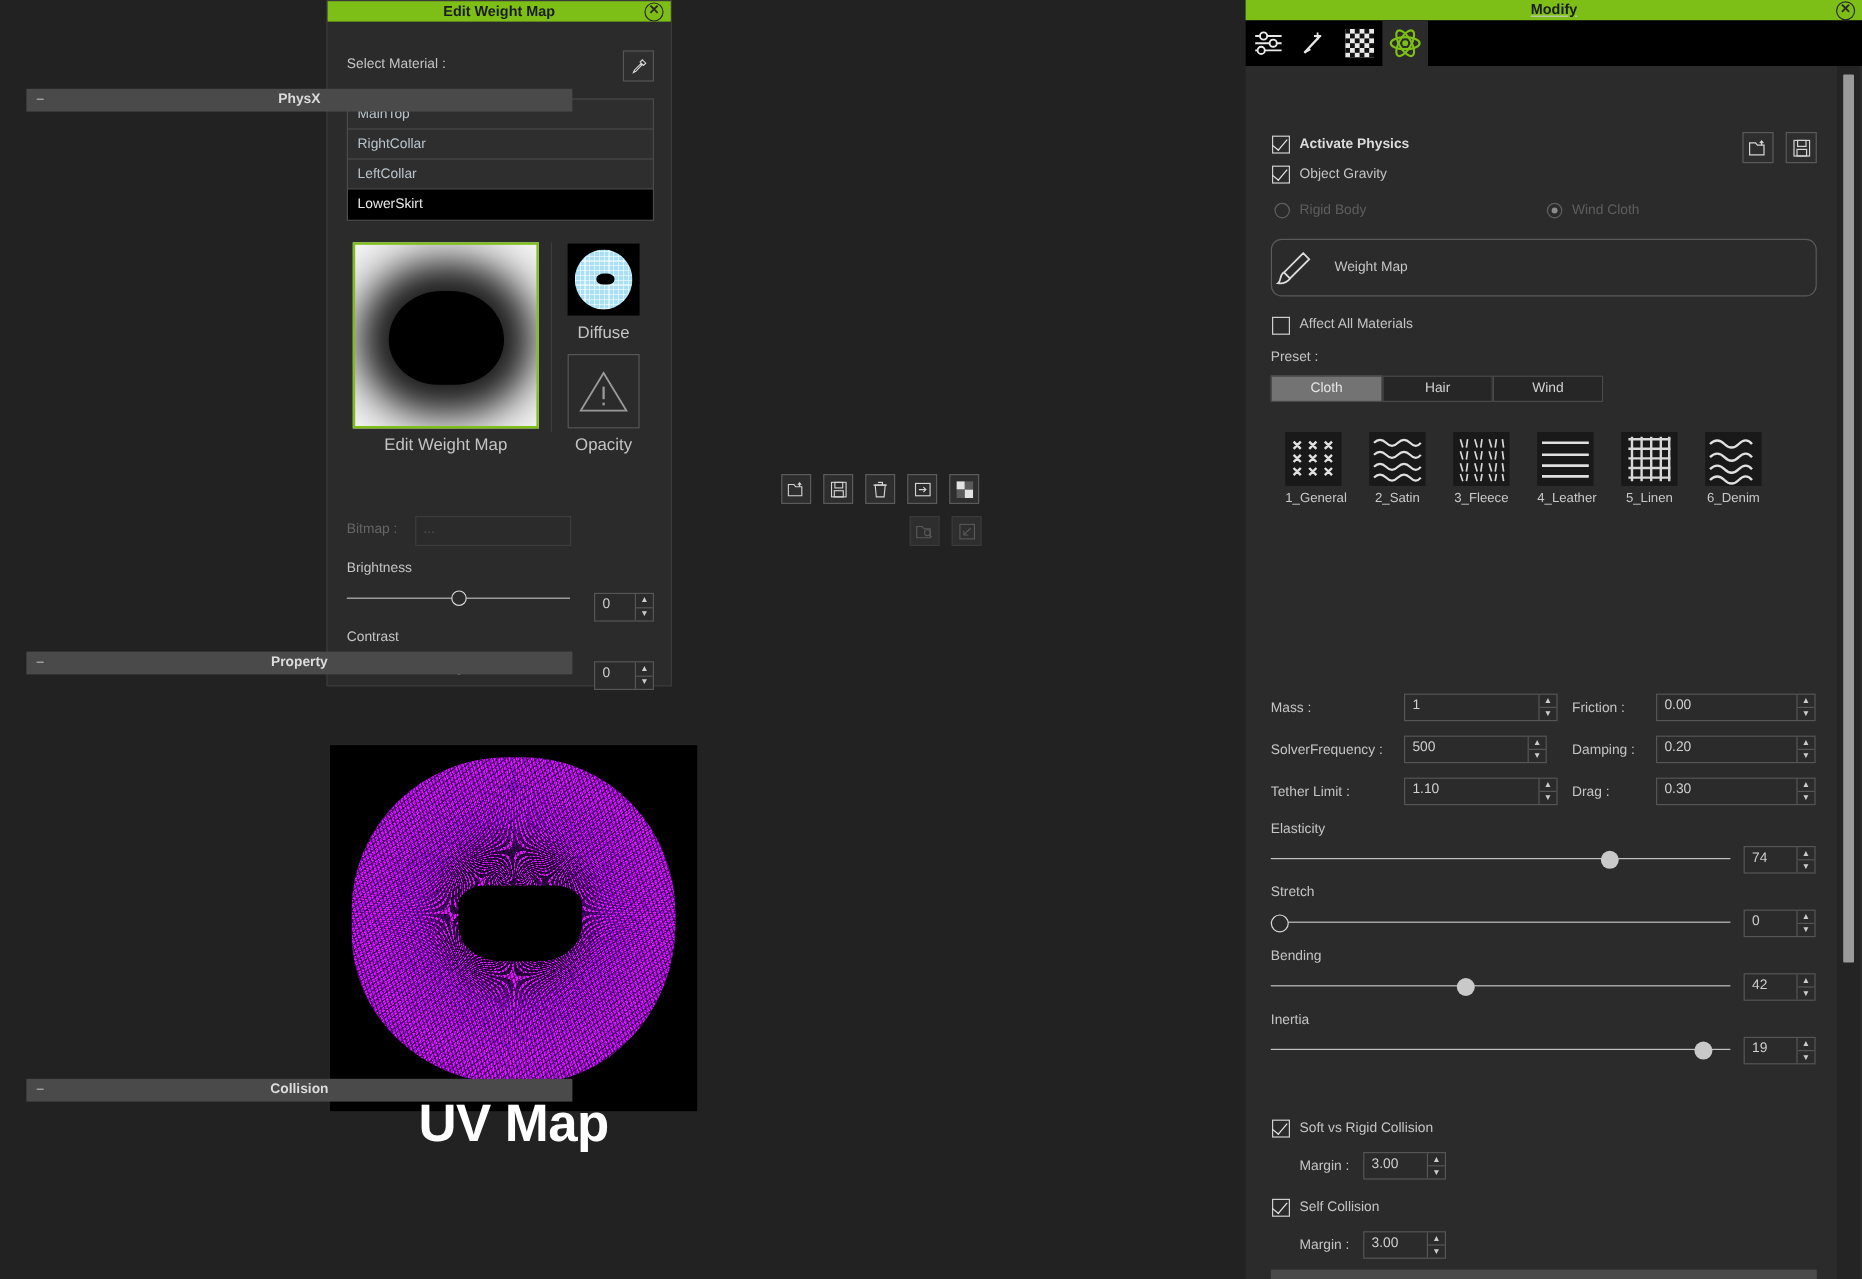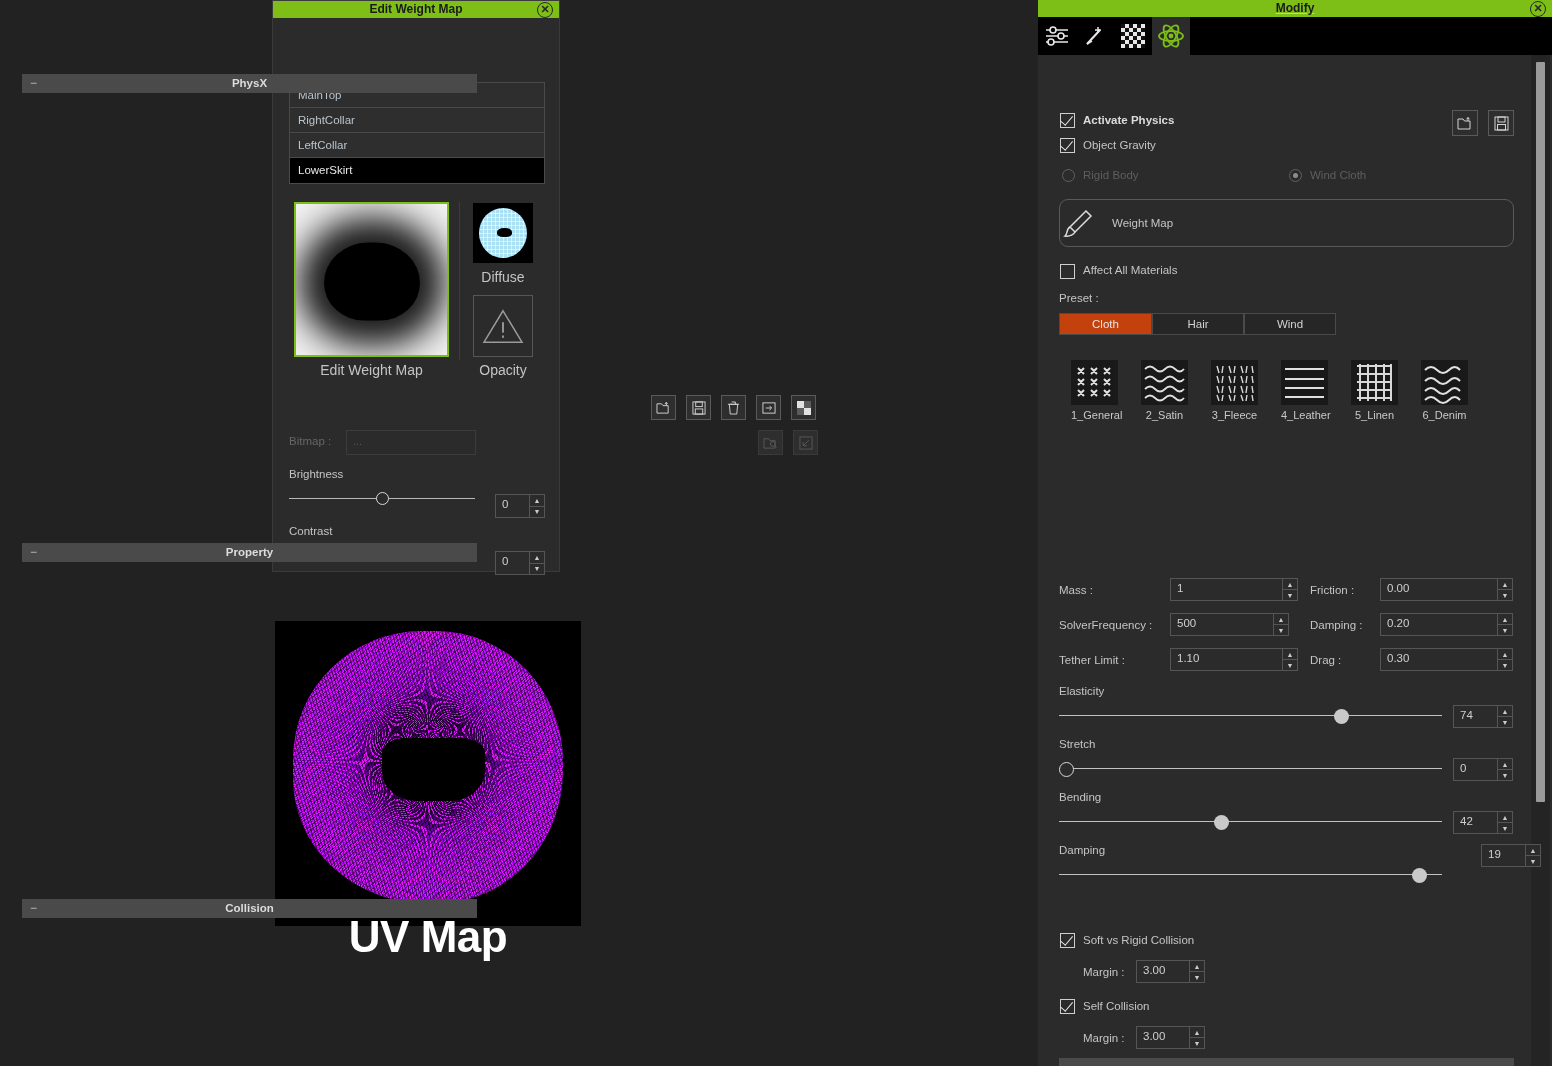--- a/index.html
+++ b/index.html
@@ -113,21 +113,21 @@
   .radio.on:after{content:"";position:absolute;left:2.5px;top:2.5px;width:5px;height:5px;
      border-radius:50%;background:#8c8c8c;}
   .txt{position:absolute;font-size:11.5px;color:#c4c4c4;}
   .txt.b{font-weight:bold;color:#dcdcdc;}
   .txt.g{color:#5e5e5e;}
   #wmBig{position:absolute;left:1059px;top:199px;width:455px;height:48px;border:1px solid #5a5a5a;
      border-radius:9px;box-sizing:border-box;display:flex;align-items:center;
      background:#2b2b2b;}
   .presetTab{position:absolute;top:313px;height:22px;border:1px solid #4a4a4a;box-sizing:border-box;
      font-size:11.5px;text-align:center;line-height:20px;color:#d2d2d2;background:#262626;}
-  .presetTab.active{background:#c2410c;color:#e6e6e6;}
+  .presetTab.active{background:#737373;color:#e6e6e6;}
   .pres{position:absolute;top:360px;width:47px;}
   .pres .sw{width:47px;height:45px;background:#191919;overflow:hidden;position:relative;}
   .pres .nm{margin-top:4px;font-size:11px;color:#c9c9c9;text-align:center;white-space:nowrap;}
   #scrollbar{position:absolute;right:7px;top:62px;width:9px;height:740px;background:#9a9a9a;
      border-radius:1px;}
   #modScrollTrack{position:absolute;right:2px;top:55px;width:19px;height:1011px;background:#242424;}
 </style>
 </head>
 <body>
 
@@ -201,20 +201,28 @@
   </div>
 </div>
 
 <div class="abs" id="editWeightMap">
   <div class="titlebar">
     <span>Edit Weight Map</span>
     <span class="closer">✕</span>
   </div>
   <div id="ewmBody">
 
+    <div id="selMatRow">
+      <span class="lbl">Select Material :</span>
+      <div id="eyedropBtn">
+        <svg width="15" height="15" viewBox="0 0 16 16">
+            <path d="M11 2 L14 5 L12 7 L9 4 Z M9.5 5.5 L4 11 L3 13.3 L5.2 12.2 L10.5 6.5 Z" fill="none" stroke="#d5d5d5" stroke-width="1"></path>
+          </svg>
+      </div>
+    </div>
 
     <div id="matList">
       <div class="matrow">MainTop</div>
       <div class="matrow">RightCollar</div>
       <div class="matrow">LeftCollar</div>
       <div class="matrow sel">LowerSkirt</div>
     </div>
 
     <div id="ewmDivider"></div>
 
@@ -606,26 +614,26 @@
   <div class="abs" style="left:155px;top:1px;width:15px;height:15px;border-radius:50%;background:#c9c9c9;"></div>
 </div>
 <div class="spin abs" style="left:1453px;top:811px;width:60px;height:23px;">
   <div class="v">42</div>
   <div class="arrows">
       <div>▲</div>
       <div>▼</div>
     </div>
 </div>
 
-<div class="txt abs" style="left:1059px;top:844px;">Damping</div>
+<div class="txt abs" style="left:1059px;top:844px;">Inertia</div>
 <div class="abs" style="left:1059px;top:867px;width:383px;height:16px;">
   <div class="abs" style="left:0;top:7px;width:383px;height:1px;background:#c2c2c2;"></div>
   <div class="abs" style="left:353px;top:1px;width:15px;height:15px;border-radius:50%;background:#c9c9c9;"></div>
 </div>
-<div class="spin abs" style="left:1453px;top:844px;width:60px;height:23px;margin-left:28px;">
+<div class="spin abs" style="left:1453px;top:864px;width:60px;height:23px;">
   <div class="v">19</div>
   <div class="arrows">
       <div>▲</div>
       <div>▼</div>
     </div>
 </div>
 
 <div class="secbar abs" style="top:899px;">
   <span class="mn">−</span>
   <span>Collision</span>

